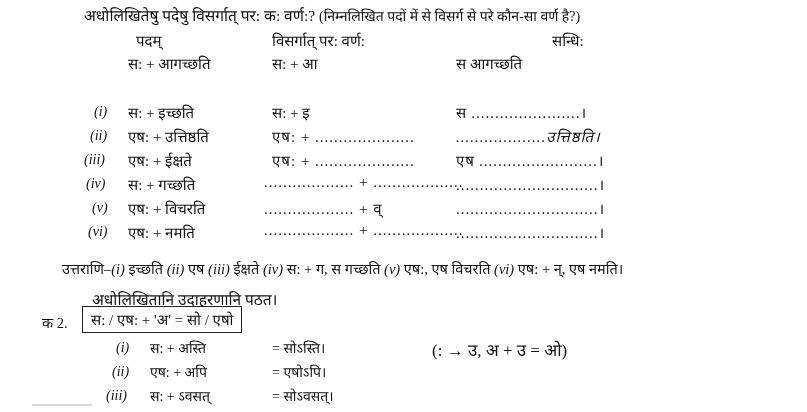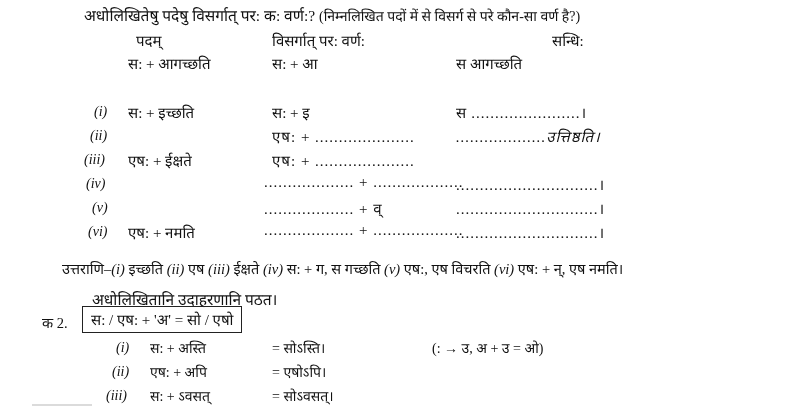--- a/index.html
+++ b/index.html
@@ -55,21 +55,21 @@
     position: absolute;
     left: 50px;
     top: 306px;
     border: 1px solid #222;
     padding: 2px 8px 3px 8px;
     font-size: 15px;
     white-space: nowrap;
   }
   .ex-num { position: absolute; font-style: italic; font-size: 14px; }
   .ex-word { position: absolute; font-size: 14px; white-space: nowrap; }
-  .ex-note { position: absolute; font-size: 14px; white-space: nowrap; }
+  .ex-note { position: absolute; font-size: 17px; white-space: nowrap; }
 
   .smudge {
     position: absolute;
     background: #bdbdbd;
     opacity: .55;
   }
 </style>
 </head>
 <body>
 
@@ -88,32 +88,36 @@
   <div class="line row-sample-a">स: + आ</div>
   <div class="line row-sample-b">स आगच्छति</div>
 
 
   <div class="num" style="left:62px; top:104px;">(i)</div>
   <div class="word" style="left:96px; top:102px;">स:  + इच्छति</div>
   <div class="colb" style="left:240px; top:102px;">स: + इ</div>
   <div class="colc dots" style="left:424px; top:102px;">स .......................।</div>
 
   <div class="num" style="left:58px; top:128px;">(ii)</div>
+  <div class="word" style="left:96px; top:126px;">एष: + उत्तिष्ठति</div>
   <div class="colb dots" style="left:240px; top:126px;">एष: + .....................</div>
   <div class="colc dots" style="left:424px; top:126px;font-style:italic;">...................उत्तिष्ठति।</div>
 
   <div class="num" style="left:52px; top:152px;">(iii)</div>
   <div class="word" style="left:96px; top:150px;">एष: + ईक्षते</div>
   <div class="colb dots" style="left:240px; top:150px;">एष: + .....................</div>
+  <div class="colc dots" style="left:424px; top:150px;">एष .........................।</div>
 
   <div class="num" style="left:54px; top:176px;">(iv)</div>
+  <div class="word" style="left:96px; top:174px;">स:  + गच्छति</div>
   <div class="colb dots" style="left:232px; top:174px;">................... + ...................</div>
   <div class="colc dots" style="left:424px; top:174px;">..............................।</div>
 
   <div class="num" style="left:60px; top:200px;">(v)</div>
+  <div class="word" style="left:96px; top:198px;">एष: + विचरति</div>
   <div class="colb dots" style="left:232px; top:198px;">................... + व्</div>
   <div class="colc dots" style="left:424px; top:198px;">..............................।</div>
 
   <div class="num" style="left:56px; top:224px;">(vi)</div>
   <div class="word" style="left:96px; top:222px;">एष: + नमति</div>
   <div class="colb dots" style="left:232px; top:222px;">................... + ...................</div>
   <div class="colc dots" style="left:424px; top:222px;">..............................।</div>
 
   <div class="line ans-line">
     <span>उत्तराणि–</span><span><span style="font-style:italic">(i)</span>

